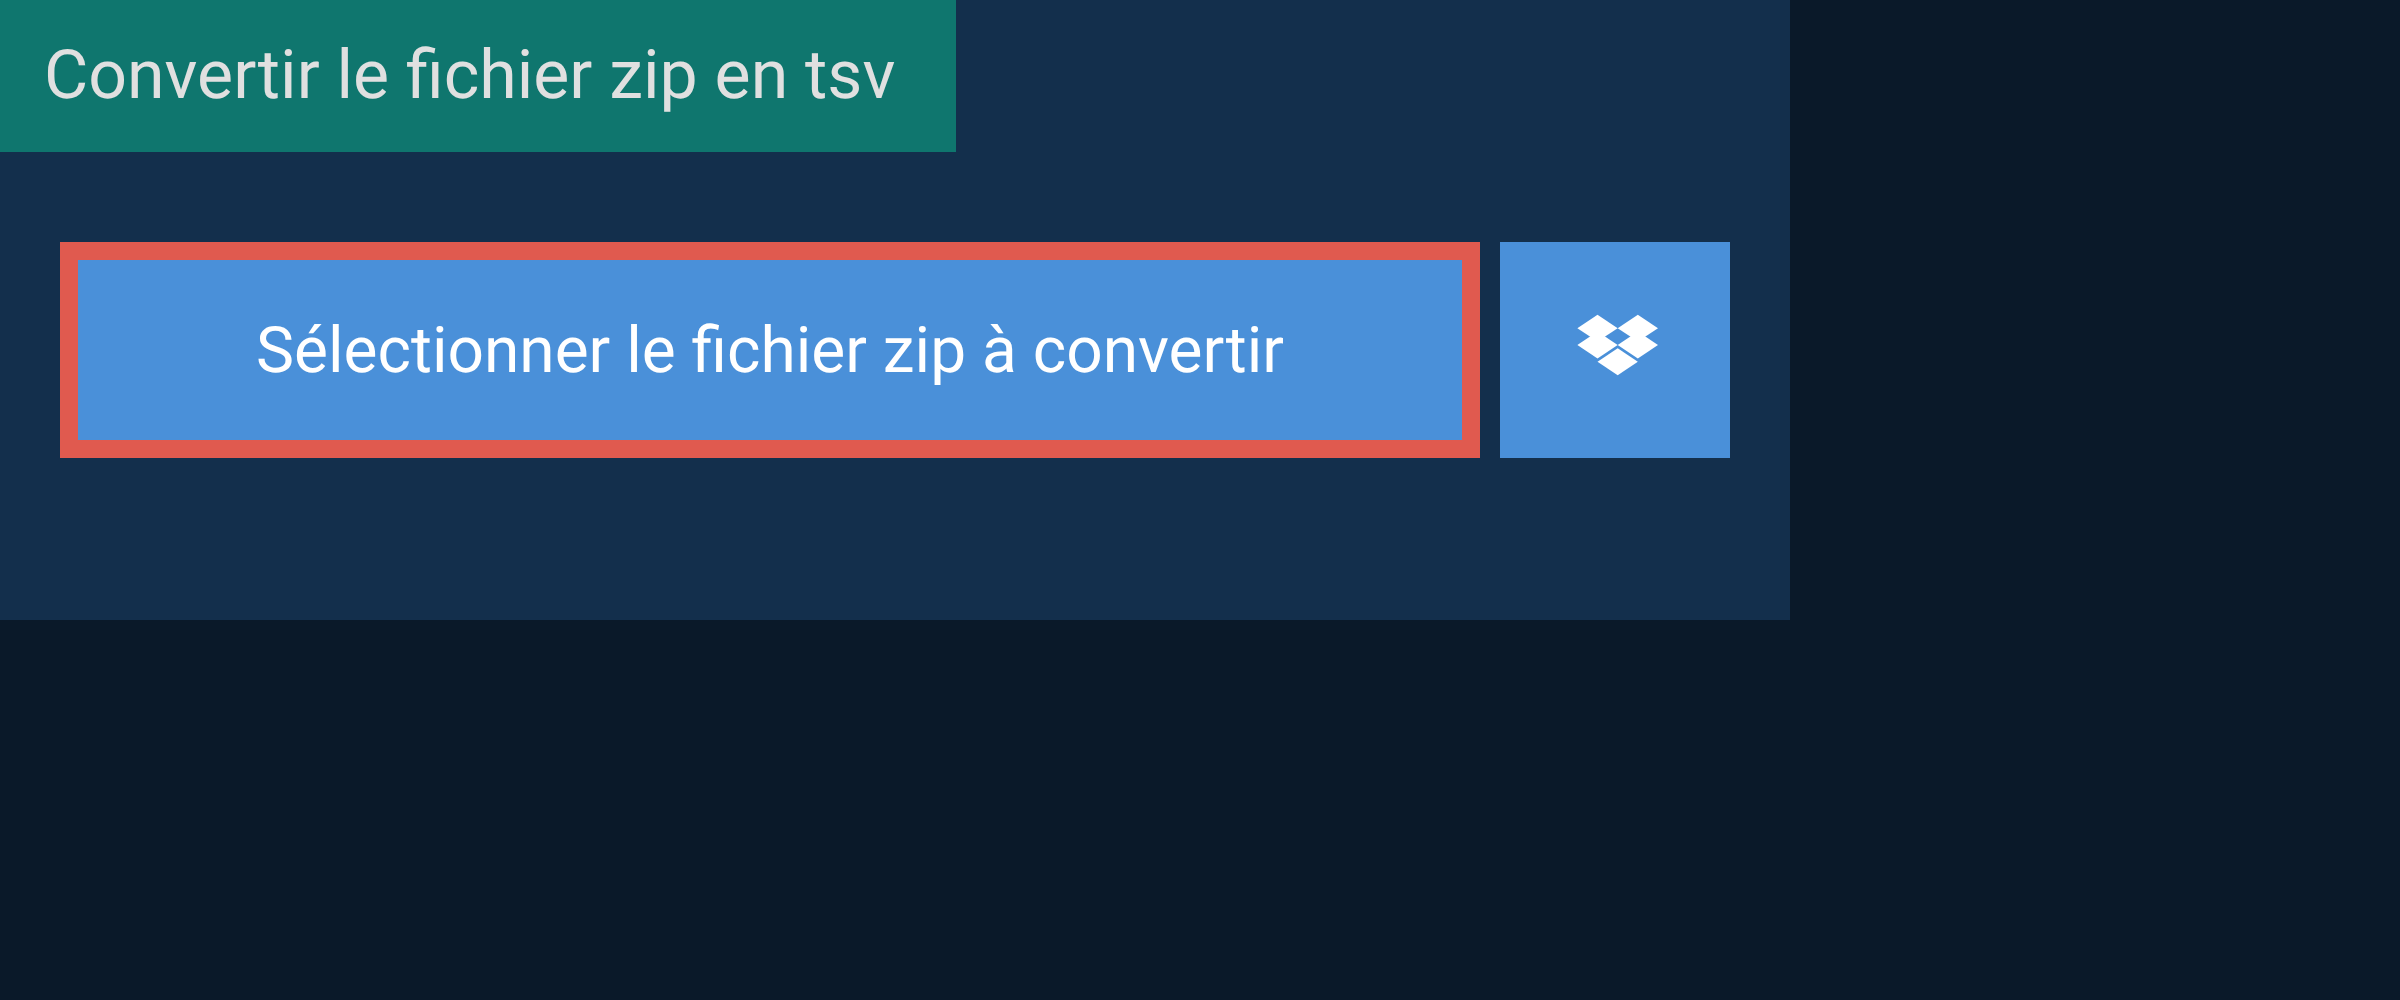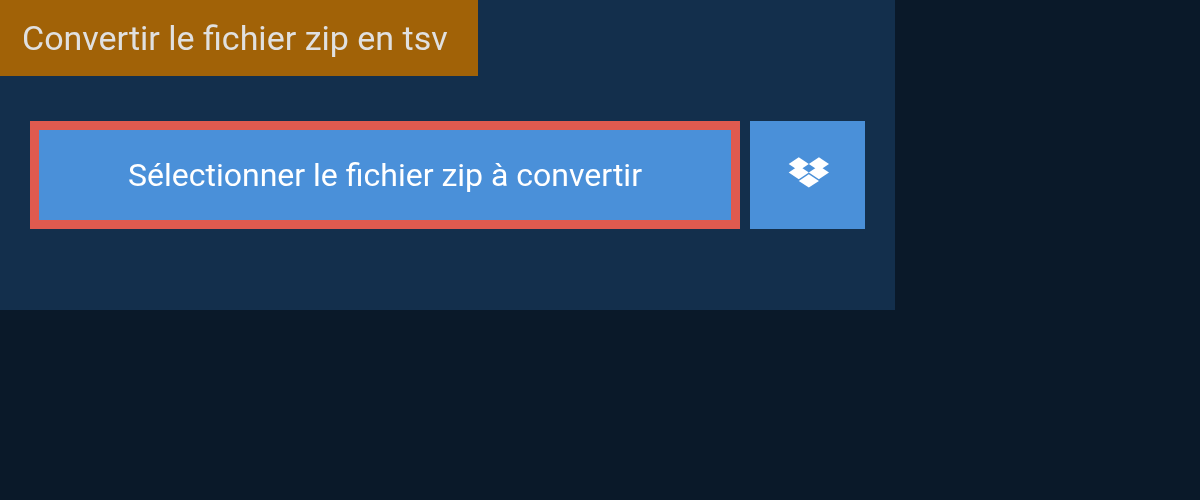--- a/index.html
+++ b/index.html
@@ -14,21 +14,21 @@
       font-family: -apple-system, BlinkMacSystemFont, "Segoe UI", Roboto, sans-serif;
       overflow: hidden;
     }
     .container {
       background: #132f4c;
       width: 895px;
       height: 310px;
     }
     .tab-header {
       display: inline-block;
-      background: #a16207;
+      background: #0f766e;
       padding: 18px 30px 18px 22px;
     }
     .tab-title {
       color: #e0e0e0;
       font-size: 34px;
       font-weight: 400;
     }
     .button-area {
       padding: 45px 30px 30px 30px;
       display: flex;

